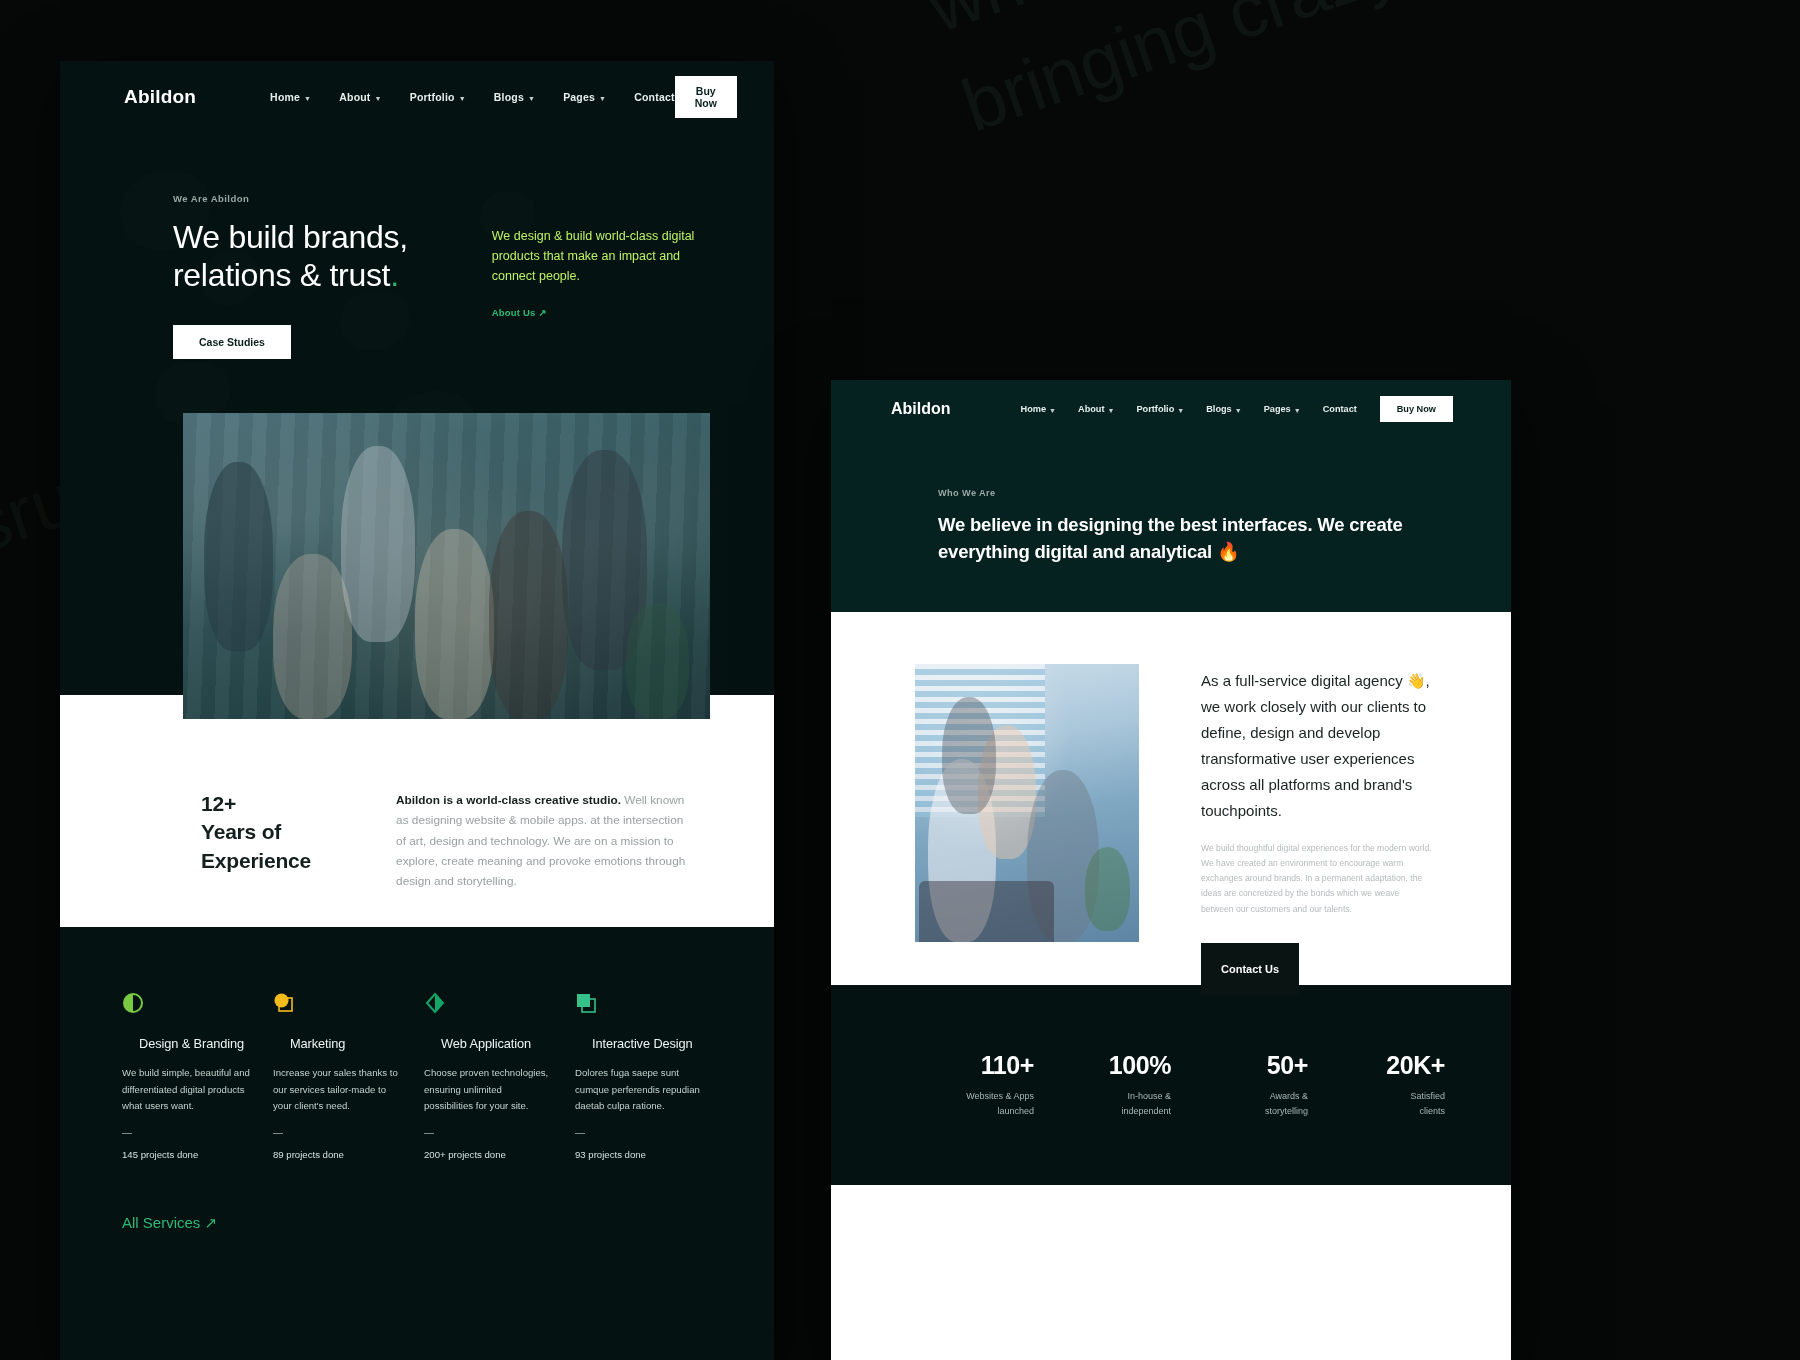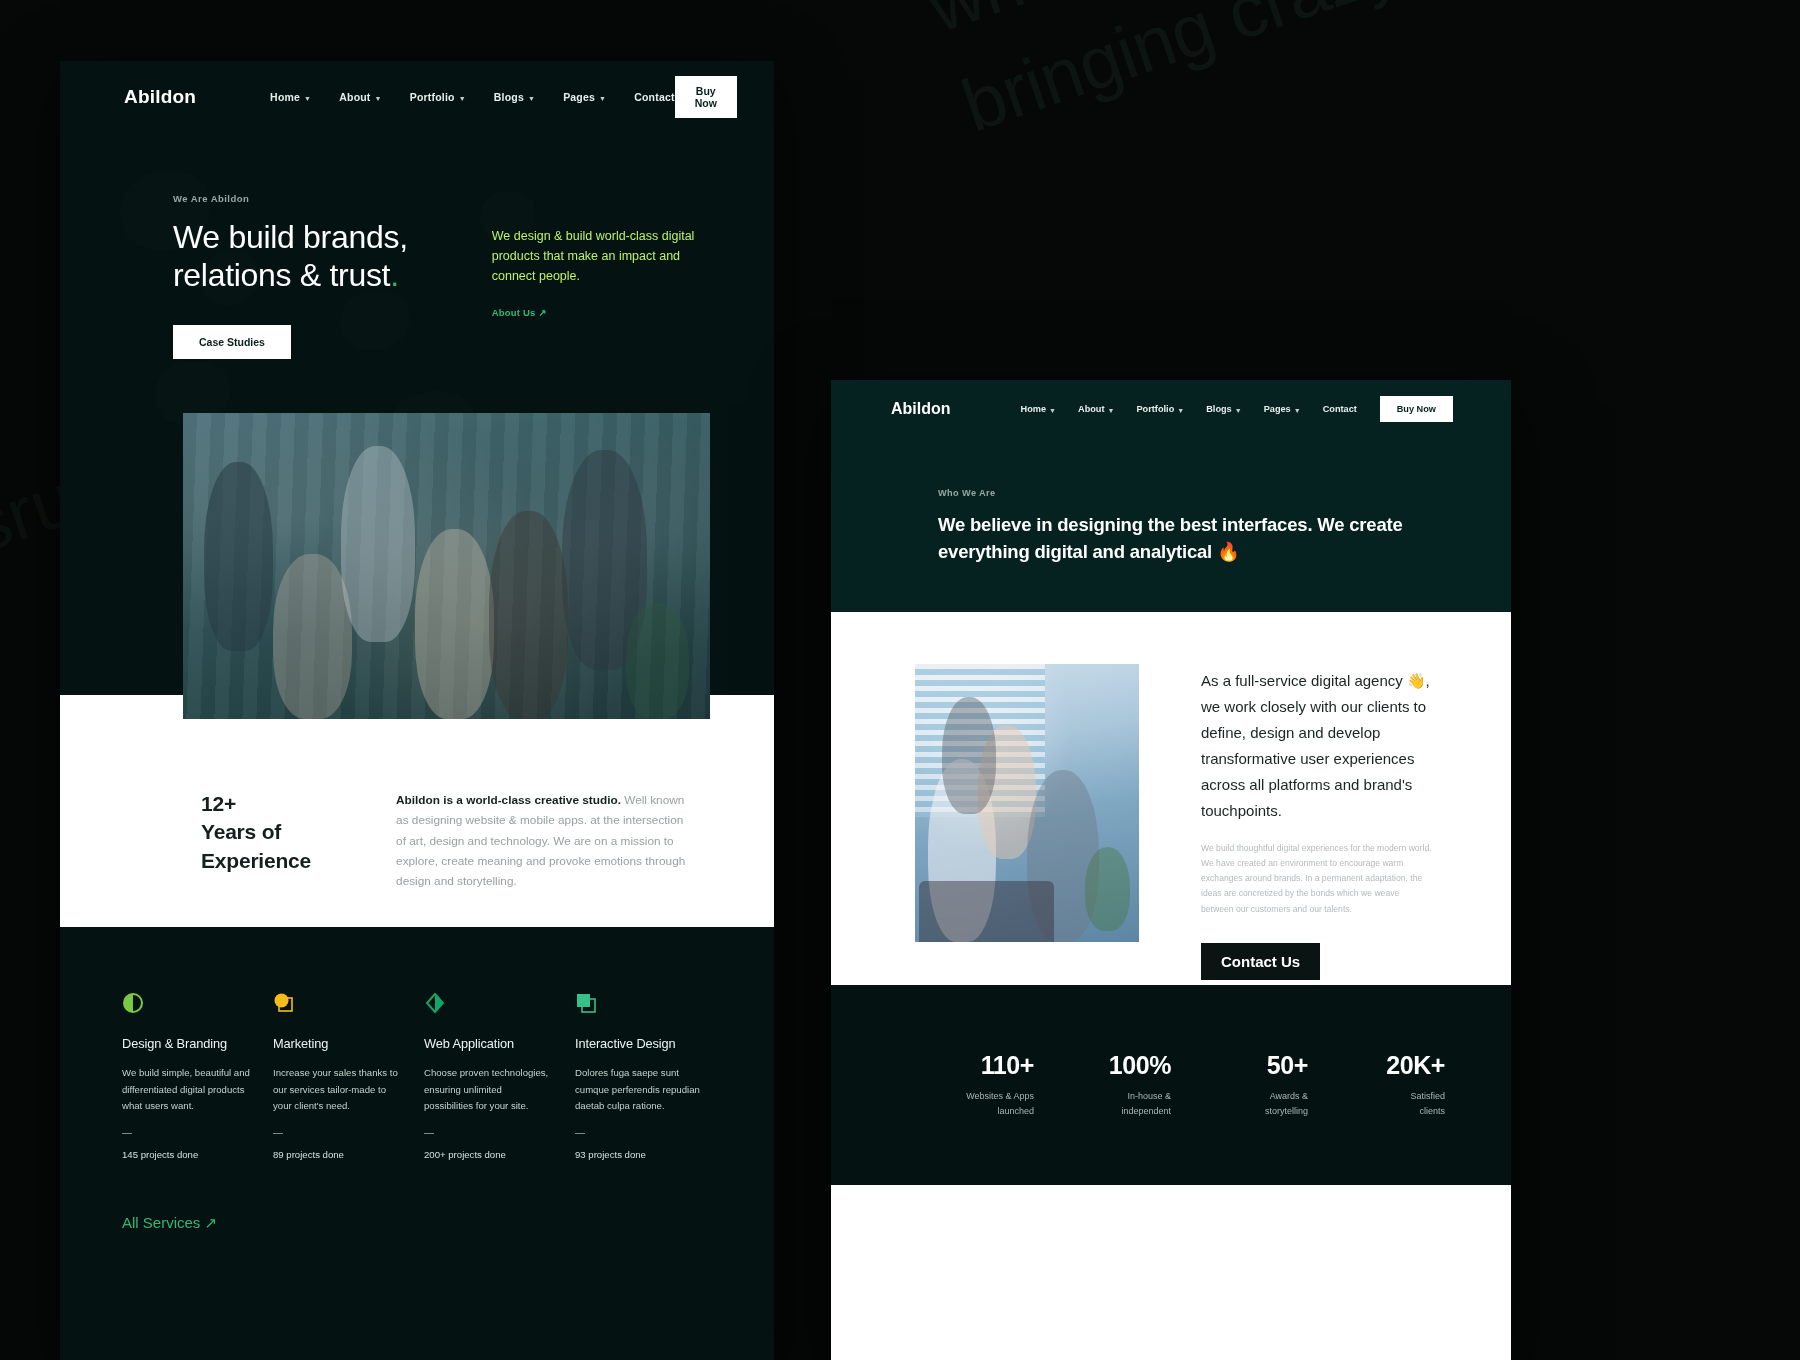--- a/index.html
+++ b/index.html
@@ -121,21 +121,21 @@
   
   .services-a {
     position: absolute; left:0; top: 866px;
     width: 714px; height: 434px;
     background: #041311; z-index: 2;
     padding: 65px 40px 0 62px;
   }
   .svc-grid { display:flex; gap: 0; }
   .svc { width: 150px; margin-right: 1px; }
   .svc-ic { width: 22px; height: 22px; margin-bottom: 22px; position:relative; }
-  .svc-title { color:#eef4f2; font-size: 12.8px; font-weight: 500; letter-spacing:-0.1px; }
+  .svc-title { color:#eef4f2; font-size: 12.8px; font-weight: 500; letter-spacing:-0.1px;margin-left:17px; }
   .svc-desc { color:#c6d2ce; font-size: 9.6px; line-height: 1.72; margin-top: 14px; width: 128px; }
   .svc-dash { color:#9fb0ab; font-size: 10px; margin-top: 12px; }
   .svc-proj { color:#d6e0dd; font-size: 9.6px; margin-top: 11px; }
   .all-svc { color:#2fb978; font-size: 15px; font-weight:400; margin-top: 54px; display:inline-block; cursor:pointer; }
 
   
   .panel-b {
     position: absolute; left: 831px; top: 380px;
     width: 680px; height: 980px;
     background: #ffffff;
@@ -168,21 +168,21 @@
   .about-img::before {
     content:""; position:absolute; left:0; top:0; width: 58%; height: 55%;
     background: repeating-linear-gradient(180deg, rgba(255,255,255,0.55) 0 5px, rgba(150,195,220,0.6) 5px 11px);
   }
   .ab-fig { position:absolute; border-radius: 48% 48% 42% 42%; }
   .about-txt { width: 232px; padding-top: 4px; }
   .about-lead { color:#1a2422; font-size: 15px; line-height:1.74; }
   .about-sub { color:#b6babc; font-size: 8.6px; line-height:1.78; margin-top: 16px; }
   .btn-contact {
     margin-top: 26px; background:#0a1513; color:#ffffff;
-    font-size: 15px; font-weight:600; padding: 10px 20px; border:none; cursor:pointer;
+    font-size: 11px; font-weight:600; padding: 20px 20px; border:none; cursor:pointer;
   }
 
   
   .stats-b { background:#041311; height: 200px; display:flex; align-items:center; padding: 0 66px; }
   .stat { flex:1; text-align:right; }
   .stat-num { color:#ffffff; font-size: 25px; font-weight:700; letter-spacing:-0.4px; }
   .stat-lbl { color:#aab6b3; font-size: 9px; line-height:1.65; margin-top: 9px; }
   .white-strip-b { background:#ffffff; height: 175px; }
 </style>
 </head>

